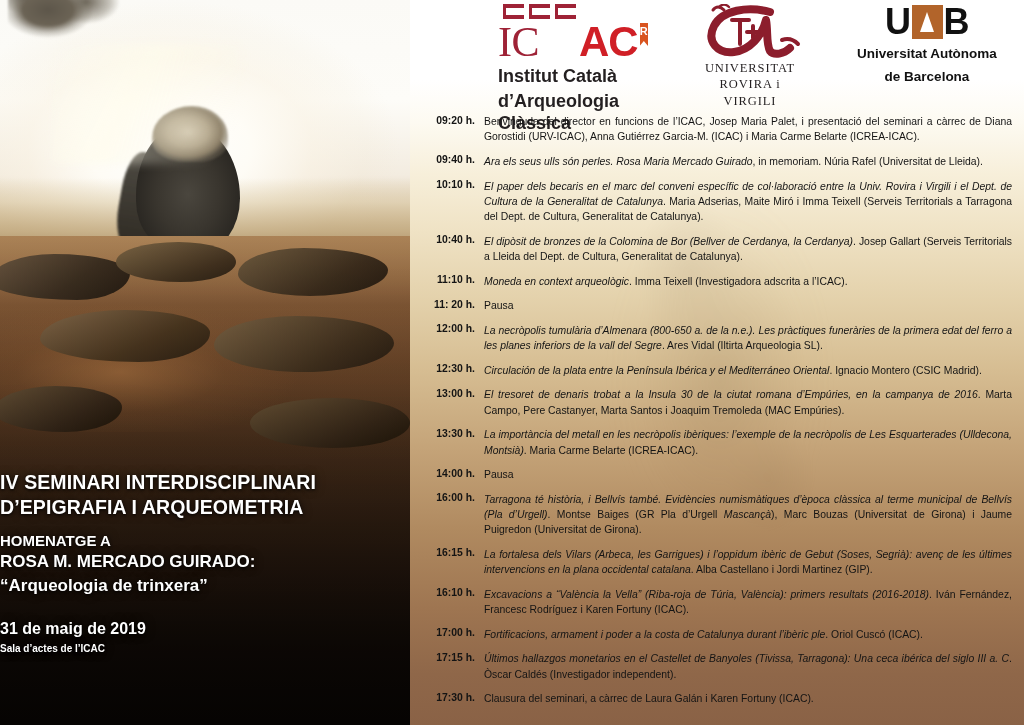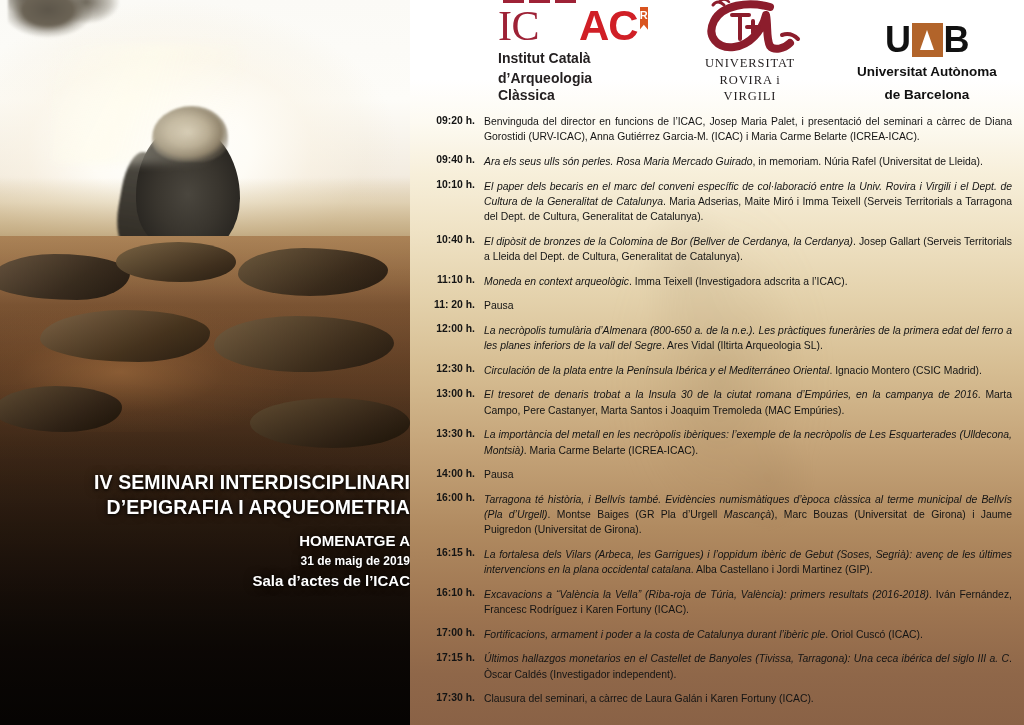--- a/index.html
+++ b/index.html
@@ -84,70 +84,70 @@
     position:absolute; left:0; top:56px; width:410px; height:140px;
     background:radial-gradient(ellipse 180px 70px at 120px 80px, rgba(190,128,72,0.55) 0%, rgba(150,96,52,0.2) 58%, rgba(120,76,40,0) 100%);
   }
   .dig-darken {
     position:absolute; left:0; top:0; width:410px; height:489px;
     background:linear-gradient(to bottom, rgba(0,0,0,0) 0%, rgba(0,0,0,0.1) 30%, rgba(0,0,0,0.42) 62%, rgba(0,0,0,0.66) 84%, rgba(0,0,0,0.74) 100%);
   }
 
   .title-block {
     position:absolute; left:0; top:470px; width:410px;
-    text-align:right; color:#ffffff; z-index:5;
+    text-align:left; color:#ffffff; z-index:5;
     text-shadow:0 1px 3px rgba(0,0,0,0.85), 0 0 10px rgba(0,0,0,0.6);
   }
   .t-main { font-size:19.5px; font-weight:bold; line-height:1.30; letter-spacing:0.1px; }
   .t-hom  { font-size:15px; font-weight:bold; line-height:1.42; margin-top:9px; }
   .t-name { font-size:17px; font-weight:bold; line-height:1.34; }
   .t-quote{ font-size:17px; font-weight:bold; line-height:1.40; }
   .t-coord{ font-size:14px; font-weight:bold; line-height:1.40; margin-top:3px; }
-  .t-date { font-size:12px; font-weight:bold; line-height:1.52; margin-top:1px; }
-  .t-venue{ font-size:15px; font-weight:bold; line-height:1.52; }
+  .t-date { font-size:16px; font-weight:bold; line-height:1.52; margin-top:19px; }
+  .t-venue{ font-size:10px; font-weight:bold; line-height:1.52; }
 
   
   .right-panel {
     position:relative; width:614px; height:725px; overflow:hidden;
     background:linear-gradient(to bottom,
       #ffffff 0%, #ffffff 11%, #fdfaf1 17%, #f7efda 24%,
       #efe2c4 32%, #e4d2ac 41%, #d6bd92 51%,
       #c4a378 62%, #b08a60 73%, #9e7551 84%, #8f6749 93%, #8a6246 100%);
   }
   .watermark {
     position:absolute; left:140px; top:150px; width:340px; height:470px;
     opacity:0.16; pointer-events:none;
     background:
       radial-gradient(ellipse 120px 200px at 170px 230px, rgba(120,92,60,0.9) 0%, rgba(150,118,80,0.5) 45%, rgba(180,150,110,0.15) 72%, rgba(200,175,140,0) 100%),
       radial-gradient(ellipse 70px 90px at 140px 120px, rgba(110,84,54,0.55) 0%, rgba(150,120,84,0) 78%),
       radial-gradient(ellipse 60px 70px at 220px 330px, rgba(100,76,48,0.5) 0%, rgba(150,120,84,0) 76%);
     filter:blur(2px);
   }
 
   .logos {
-    position:relative; height:104px; display:flex; align-items:flex-end;
+    position:relative; height:104px; display:flex; align-items:flex-start;
     padding:4px 22px 0 88px; gap:48px;
   }
   
   .logo-icac { position:relative; width:150px; }
   .icac-bars { display:flex; gap:5px; margin:0 0 2px 5px; }
   .icac-bar {
     width:21px; height:15px; border:3px solid #9e2236; border-right:none;
     border-top-width:4px; border-bottom-width:4px;
   }
   .icac-word { display:flex; align-items:flex-start; line-height:1; }
   .icac-ic { font-family:"Liberation Serif", serif; font-size:42px; color:#9e2236; letter-spacing:-0.5px; }
   .icac-ac { font-size:42px; font-weight:bold; color:#d01f26; letter-spacing:-1px;margin-left:40px; }
   .icac-r {
     display:inline-block; width:17px; height:23px; background:#d9541f;
     color:#ffffff; font-size:11px; font-weight:bold; text-align:center;
     line-height:17px; margin:2px 0 0 2px;
     clip-path:polygon(0 0,100% 0,100% 100%,50% 78%,0 100%);
   }
-  .icac-sub { font-size:14px; font-weight:bold; color:#231f20; line-height:1.22; margin-top:3px; }
+  .icac-sub { font-size:18px; font-weight:bold; color:#231f20; line-height:1.22; margin-top:3px; }
   
   .logo-urv { position:relative; width:112px; text-align:center; }
   .urv-mark { position:relative; height:56px; }
   .urv-sub { font-family:"Liberation Serif", serif; font-size:12.5px; color:#231f20; line-height:1.3; letter-spacing:0.9px; }
   
   .logo-uab { position:relative; width:172px; text-align:center; }
   .uab-word { font-size:36px; font-weight:bold; color:#111111; letter-spacing:-0.5px; line-height:1; display:flex; justify-content:center; align-items:center; }
   .uab-a { position:relative; display:inline-block; width:31px; height:34px; background:#b2642a; margin:0 1px; }
   .uab-a::after {
     content:""; position:absolute; left:50%; top:7px; transform:translateX(-50%);
@@ -193,20 +193,22 @@
       <div class="rock rock-e"></div>
       <div class="rock rock-f"></div>
       <div class="rock rock-g"></div>
       <div class="dig-darken"></div>
     </div>
 
     <div class="title-block">
       <div class="t-main">IV SEMINARI INTERDISCIPLINARI</div>
       <div class="t-main">D’EPIGRAFIA I ARQUEOMETRIA</div>
       <div class="t-hom">HOMENATGE A</div>
+      <div class="t-name">ROSA M. MERCADO GUIRADO:</div>
+      <div class="t-quote">“Arqueologia de trinxera”</div>
       <div class="t-date">31 de maig de 2019</div>
       <div class="t-venue">Sala d’actes de l’ICAC</div>
     </div>
   </div>
 
   <div class="right-panel">
     <div class="watermark"></div>
 
     <div class="logos">
 

